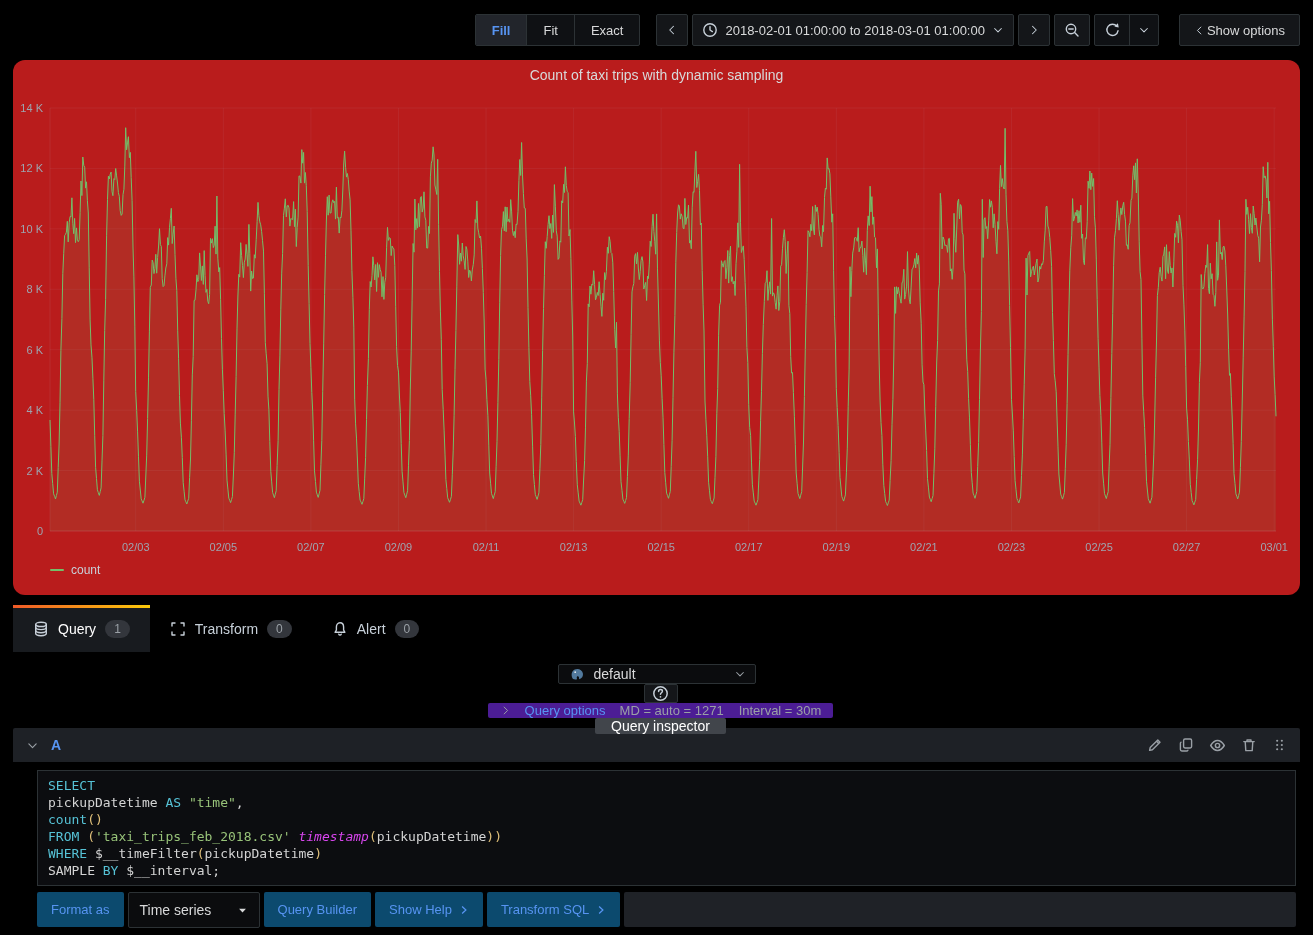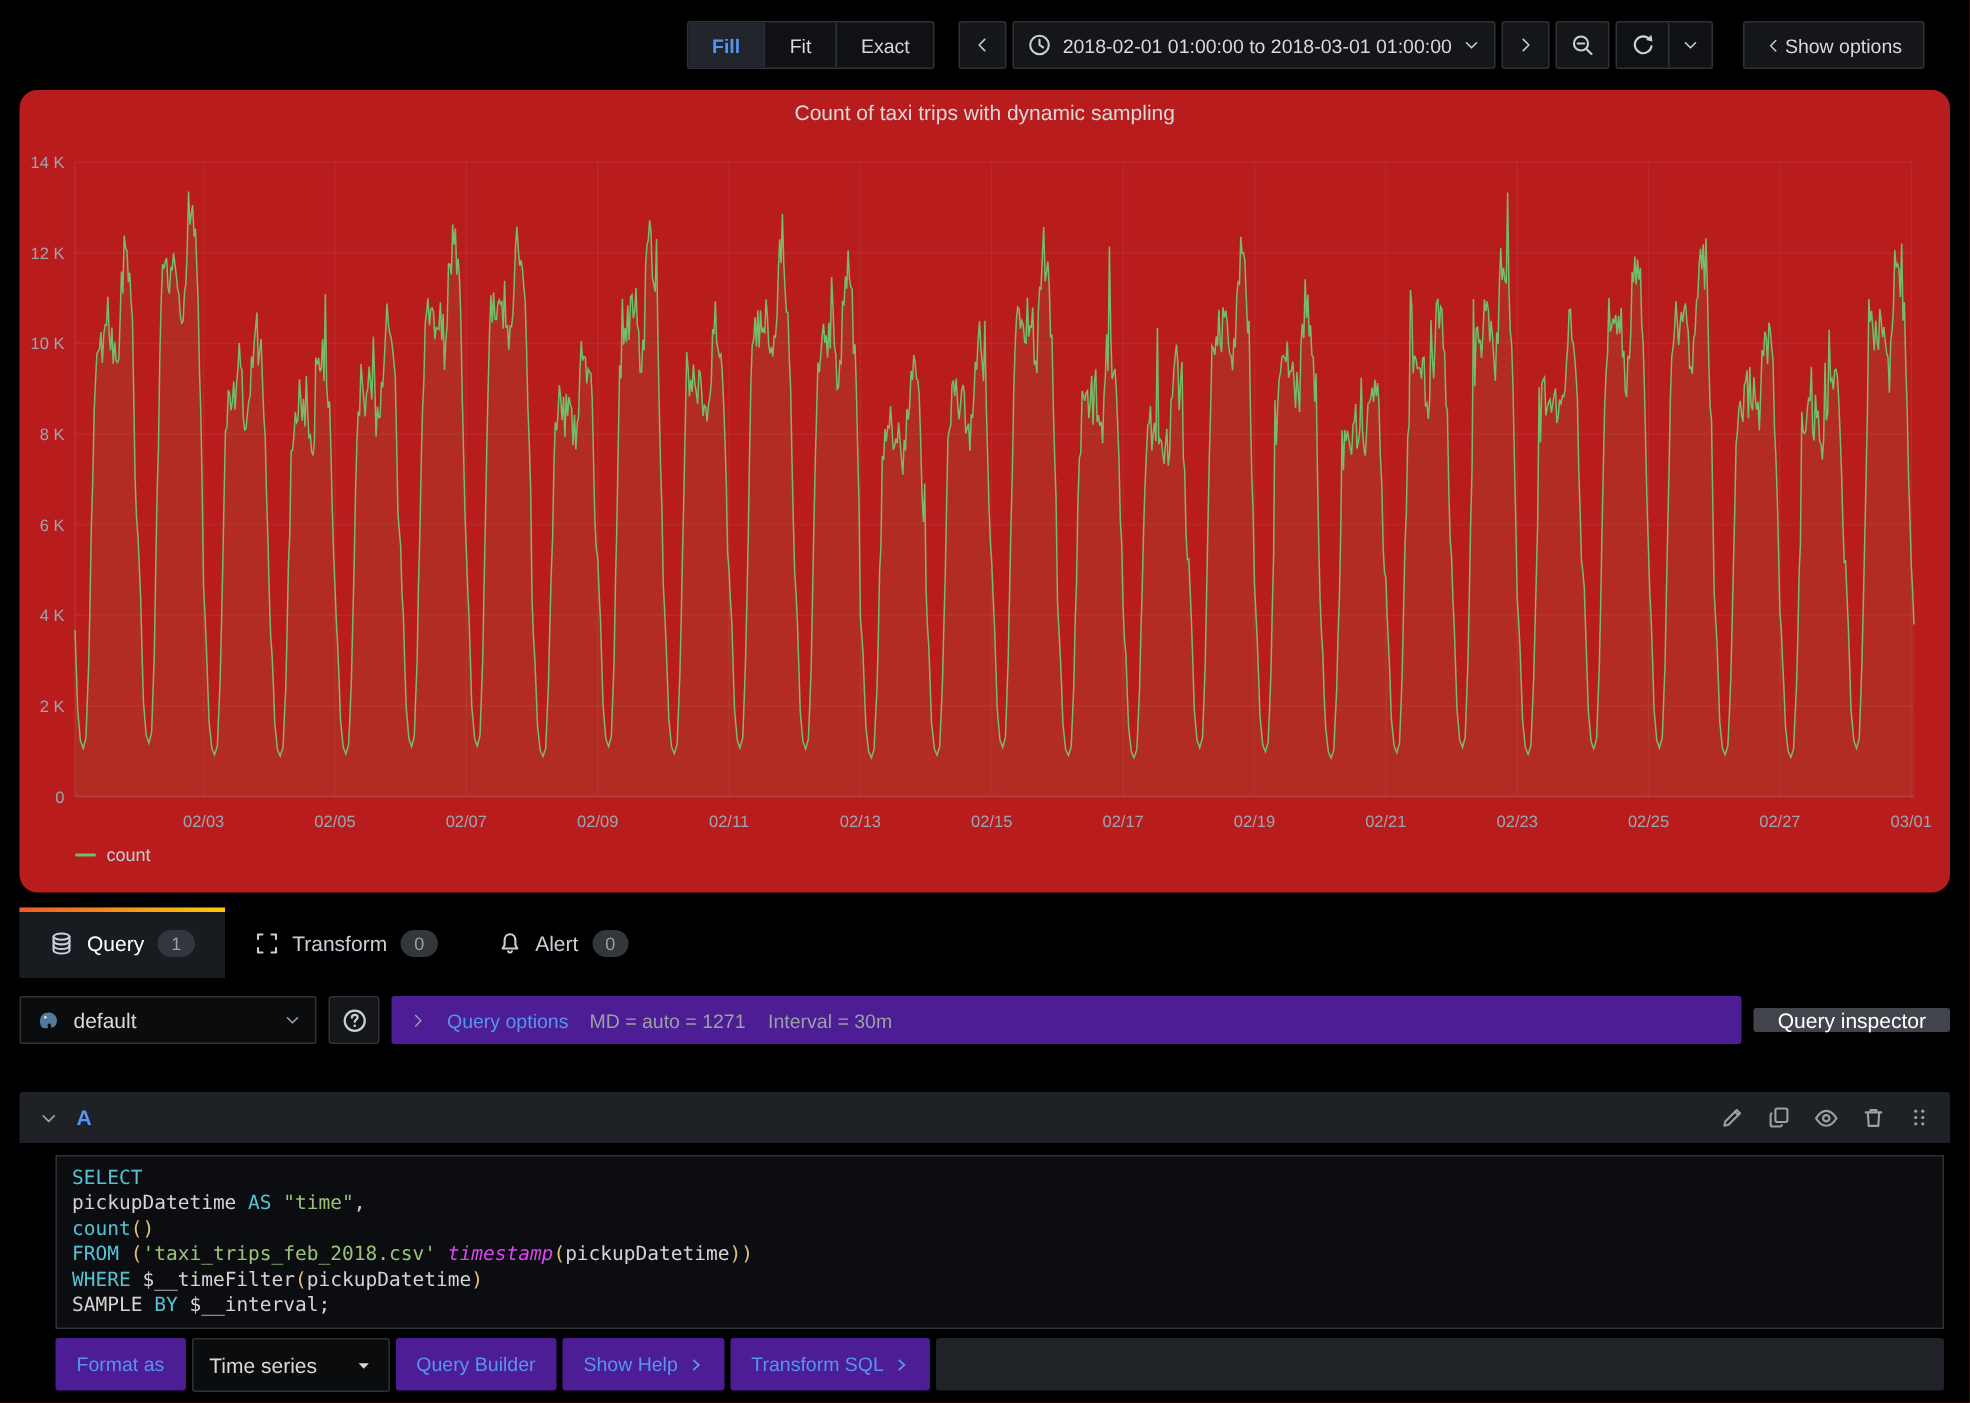--- a/index.html
+++ b/index.html
@@ -1,19 +1,19 @@
 <!DOCTYPE html>
 <html><head>
 <meta charset="utf-8">
 <style>
   * { box-sizing: border-box; margin: 0; padding: 0; }
   html,body { width: 1313px; height: 935px; background:#000; font-family:"Liberation Sans", sans-serif; overflow:hidden; }
 
   
-  .topbar { height:60px; display:flex; align-items:center; justify-content:flex-end; padding-right:30px; }
+  .topbar { height:60px; display:flex; align-items:center; justify-content:flex-end; padding-right:13px; }
   .seg-group { display:flex; align-items:stretch; height:32px; border:1px solid #2c3235; border-radius:2px; background:#0f1114; overflow:hidden; }
   .seg-btn { display:flex; align-items:center; padding:0 16px; font-size:13px; color:#d8d9da; background:transparent; border:none; cursor:pointer; }
   .seg-btn + .seg-btn { border-left:1px solid #2c3235; }
   .seg-btn.active { background:#22252b; color:#5794f2; font-weight:700; }
   .tb-btn { height:32px; display:flex; align-items:center; gap:7px; padding:0 9px; background:#141619; border:1px solid #2c3235; border-radius:2px; color:#d8d9da; font-size:13px; cursor:pointer; }
   .tb-btn.txt { font-weight:500; }
   .gap16 { width:16px; } .gap4 { width:4px; } .gap20 { width:20px; }
   .icon-stroke { stroke:#c7d0d9; stroke-width:1.4; fill:none; stroke-linecap:round; stroke-linejoin:round; }
   .icon-dim    { stroke:#9aa0a6; stroke-width:1.4; fill:none; stroke-linecap:round; stroke-linejoin:round; }
 
@@ -27,21 +27,21 @@
 
   
   .tabbar { margin-top:10px; height:47px; display:flex; padding-left:13px; }
   .tab { position:relative; display:flex; align-items:center; gap:9px; padding:0 20px; color:#c7d0d9; font-size:14px; cursor:pointer; }
   .tab.active { background:#181b1f; color:#fff; }
   .tab.active::before { content:''; position:absolute; top:0; left:0; right:0; height:3px;
      background:linear-gradient(90deg,#f05a28,#fbca0a); }
   .badge { background:#33363c; color:#9aa0a6; border-radius:11px; padding:2px 9px; font-size:12px; }
 
   
-  .dsrow { margin:12px 13px 0; height:32px; display:flex; align-items:center; }
+  .dsrow { margin:12px 13px 0; height:32px; display:flex; align-items:center;flex-direction:column; }
   .ds-select { width:198px; height:32px; display:flex; align-items:center; gap:8px; padding:0 9px; background:#0b0c0e; border:1px solid #2c3235; border-radius:2px; cursor:pointer; }
   .ds-select .lbl { flex:1; color:#d8d9da; font-size:14px; }
   .sq-btn { width:34px; height:32px; margin-left:8px; display:flex; align-items:center; justify-content:center; background:#141619; border:1px solid #2c3235; border-radius:2px; cursor:pointer; }
   .opt-bar { flex:1; height:32px; margin-left:8px; display:flex; align-items:center; gap:14px; padding:0 12px; background:#4c1d95; border-radius:2px; }
   .opt-link { color:#5794f2; font-size:13px; font-weight:500; cursor:pointer; }
   .opt-stat { color:#9aa0a6; font-size:13px; }
   .opt-stat.second { margin-left:1px; }
   .qi-btn { margin-left:8px; height:16px; display:flex; align-items:center; padding:0 16px; background:#41454b; border:none; border-radius:2px; color:#fff; font-size:14px; font-weight:500; cursor:pointer; }
 
   
@@ -51,21 +51,21 @@
   .qrow-spacer { flex:1; }
   .qrow-icons { display:flex; align-items:center; gap:15px; }
   .qrow-icons svg { cursor:pointer; }
 
   .code { margin:8px 4px 0 24px; background:#0c0d10; border:1px solid #2c3235; padding:6px 10px;
           font-family:"DejaVu Sans Mono", monospace; font-size:13px; line-height:17px; white-space:pre; }
   .tk-k { color:#56c2d6; } .tk-s { color:#98c379; } .tk-p { color:#e0c07a; }
   .tk-v { color:#d946ef; font-style:italic; } .tk-w { color:#d4d4d4; }
 
   .qfooter { margin:6px 4px 0 24px; height:35px; display:flex; gap:4px; }
-  .chip { display:flex; align-items:center; gap:7px; padding:0 14px; background:#4c1d95; border-radius:2px; color:#5794f2; font-size:13px; font-weight:500; cursor:pointer; }
+  .chip { display:flex; align-items:center; gap:7px; padding:0 14px; background:#0c4a6e; border-radius:2px; color:#5794f2; font-size:13px; font-weight:500; cursor:pointer; }
   .chip-select { display:flex; align-items:center; justify-content:space-between; width:132px; padding:17px 11px; background:#0b0c0e; border:1px solid #2c3235; border-radius:2px; color:#d8d9da; font-size:14px; cursor:pointer; }
   .chip-fill { flex:1; background:#1f2227; border-radius:2px; }
 </style>
 </head>
 <body>
 
 <div class="topbar">
   <div class="seg-group">
     <button class="seg-btn active">Fill</button>
     <button class="seg-btn">Fit</button>

